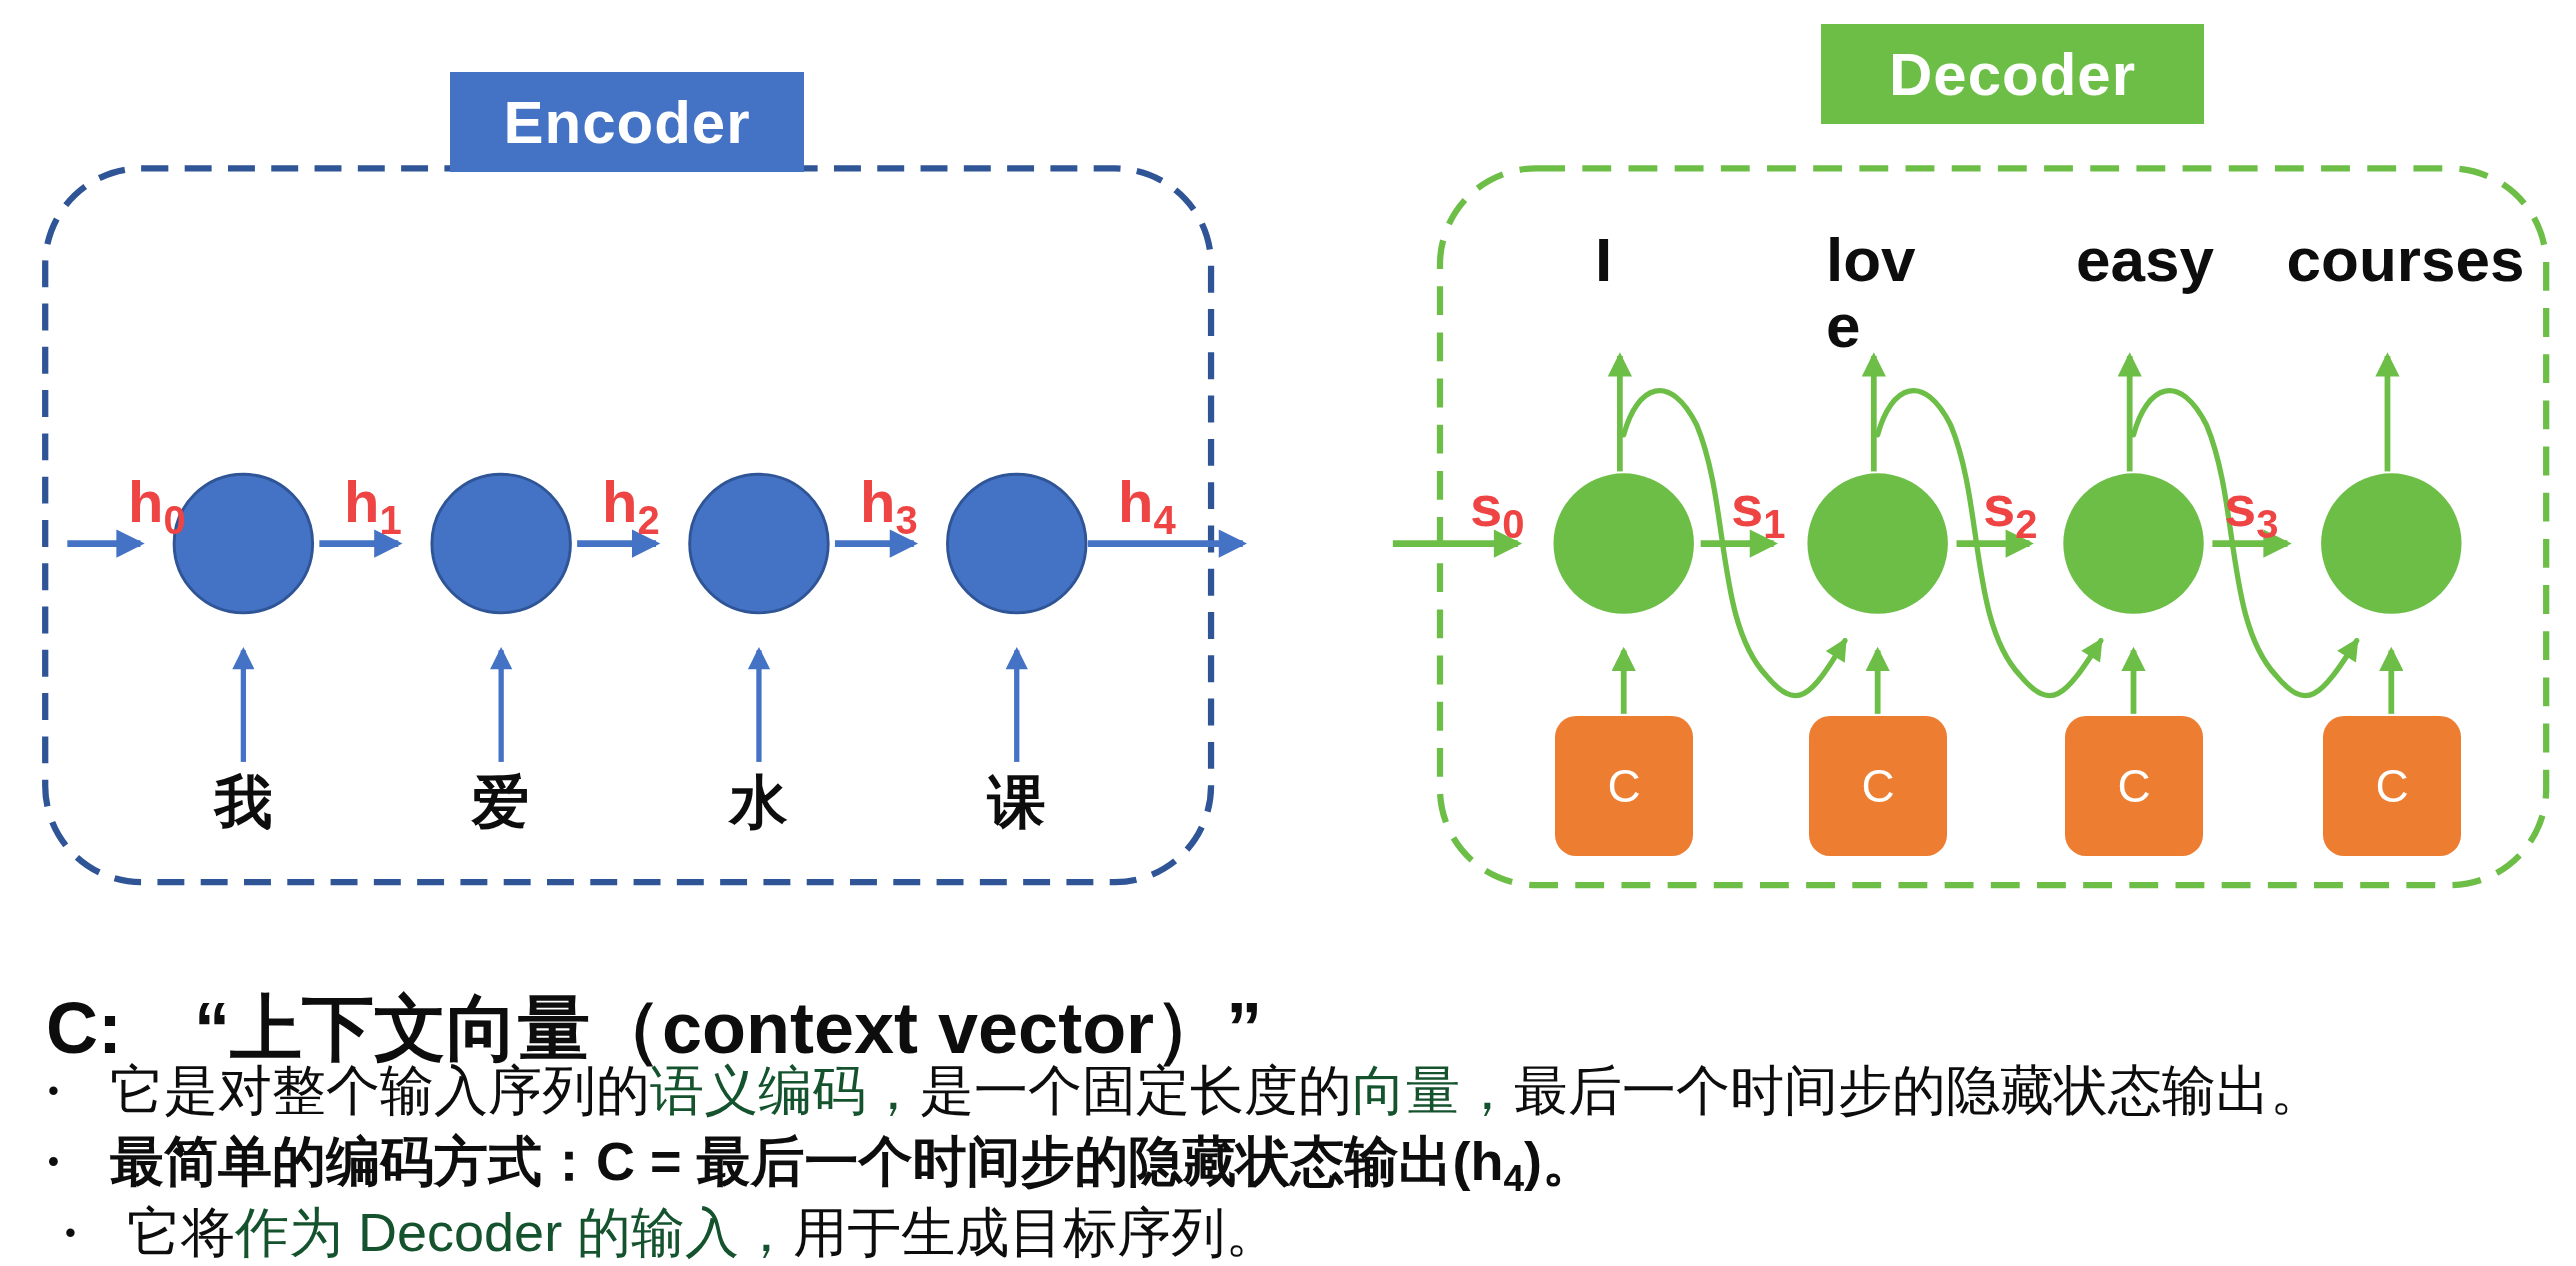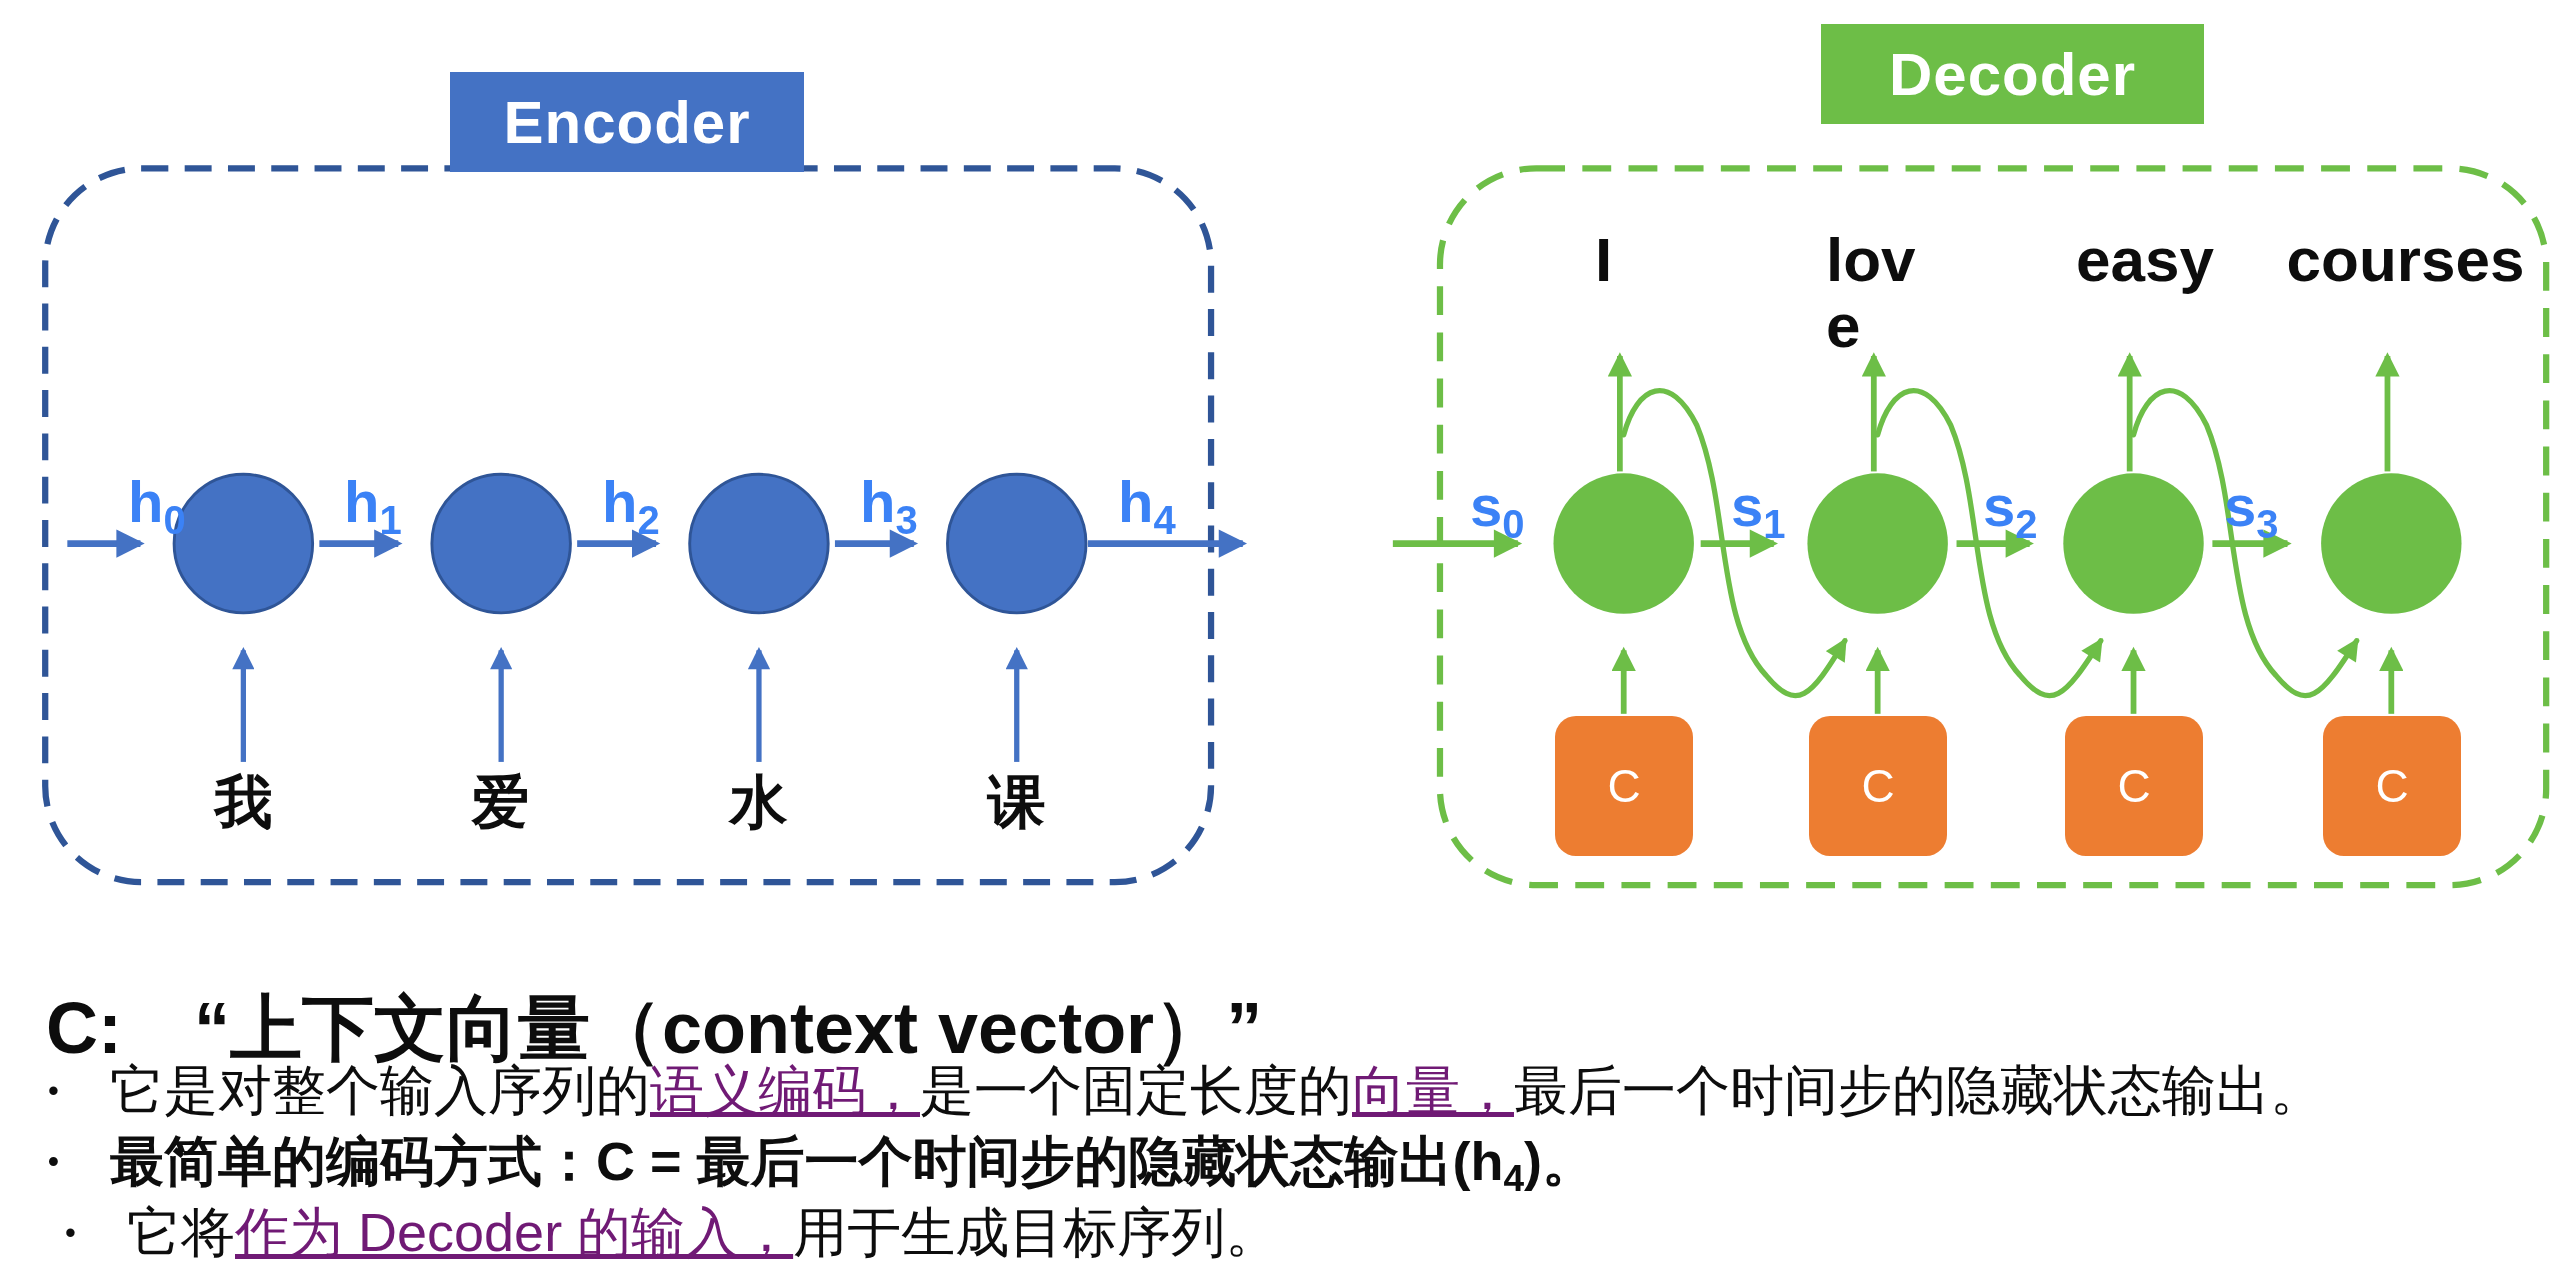--- a/index.html
+++ b/index.html
@@ -18,21 +18,21 @@
     display:flex;align-items:center;justify-content:center;
     color:#ffffff;font-size:60px;font-weight:700;
     letter-spacing:1px;
   }
   .hdr-enc{left:450px;width:354px;background:#4472C4;margin-top:48px;}
   .hdr-dec{left:1821px;width:383px;background:#6DBE47;}
 
   
   .ssym{
     position:absolute;top:473px;
-    font-size:58px;font-weight:700;color:#3b82f6;line-height:1;
+    font-size:58px;font-weight:700;color:#ef4444;line-height:1;
   }
   .ssym .subn{font-size:40px;vertical-align:-11.5px;font-weight:700;}
 
   
   .tok{
     position:absolute;top:773px;width:115px;text-align:center;
     font-size:58px;font-weight:700;color:#0d0d0d;line-height:1;
   }
 
   
@@ -57,21 +57,21 @@
     font-size:72px;font-weight:700;color:#0d0d0d;line-height:1.2;
   }
   .bullet{
     position:absolute;left:48px;
     font-size:54px;color:#0d0d0d;line-height:1.2;white-space:nowrap;
   }
   .bullet .dot{
     display:inline-block;width:62px;font-size:31px;
     position:relative;top:-7.7px;color:#0d0d0d;
   }
-  .bullet .blue{color:#701a75;text-decoration:underline;}
+  .bullet .blue{color:#14532d;}
   .bullet .bsub{font-size:37px;vertical-align:-10.6px;}
   .b1{top:1058px;} .b2{top:1129px;font-weight:bold;} .b3{top:1200px;margin-left:17px;}
 </style>
 </head>
 <body>
 
 <div class="stage">
 
   <svg width="2576" height="1267" viewBox="0 0 2678 1317">
     <defs>

